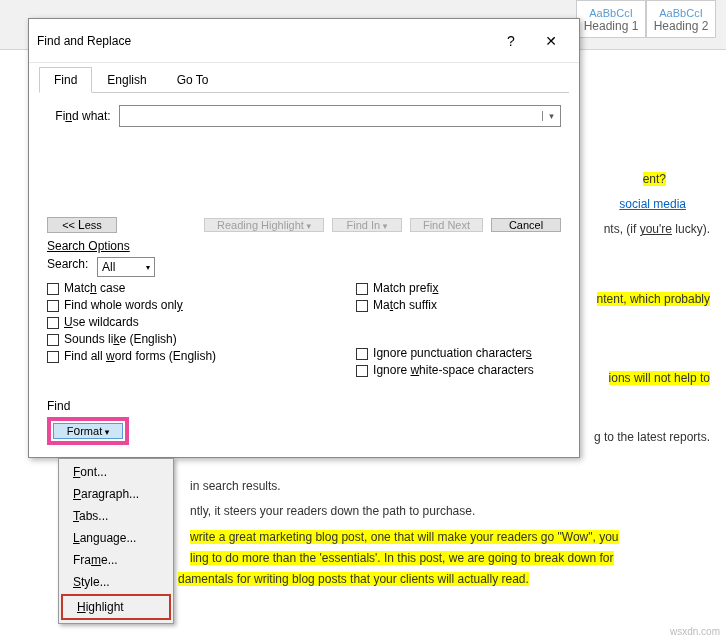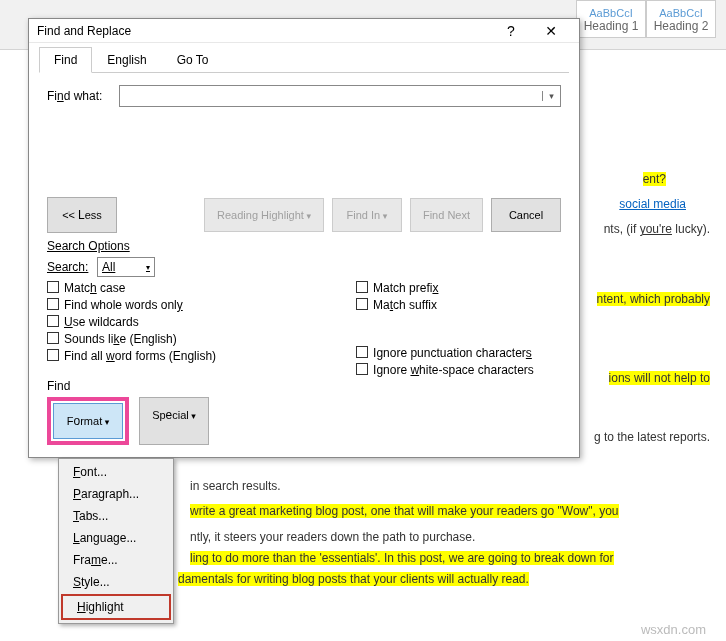--- a/index.html
+++ b/index.html
@@ -10,66 +10,66 @@
     .style-box { width: 70px; height: 38px; border: 1px solid #ccc; background: #fff; font-size: 10px; color: #666; text-align: center; padding-top: 6px; }
     .style-box .preview { color: #5b9bd5; font-size: 11px; }
     .styles-label { position: absolute; right: 40px; top: 38px; font-size: 10px; color: #666; margin-top: 43px; }
     
     .doc-area { position: absolute; top: 50px; left: 0; right: 0; bottom: 0; background: #fff; padding: 20px 20px 20px 100px; font-family: Georgia, serif; font-size: 14px; line-height: 1.6; color: #333; }
     .doc-area p { margin: 6px 0; }
     .hl { background: #ffff00; }
     .link { color: #0563c1; text-decoration: underline; }
     
     .dialog { position: absolute; top: 18px; left: 28px; width: 552px; height: 440px; background: #fff; border: 1px solid #888; box-shadow: 2px 2px 6px rgba(0,0,0,0.3); }
-    .titlebar { height: 24px; background: #fff; border-bottom: 1px solid #e8e8e8; padding: 6px 8px; display: flex; align-items: center; }
+    .titlebar { height: 44px; background: #fff; border-bottom: 1px solid #e8e8e8; padding: 6px 8px; display: flex; align-items: center; }
     .titlebar .title { flex: 1; font-size: 12px; }
     .titlebar .tbtn { width: 40px; text-align: center; font-size: 14px; cursor: default; }
     
     .tabs { display: flex; padding: 4px 10px 0 10px; }
     .tab { padding: 5px 14px; border: 1px solid transparent; cursor: default; }
     .tab.active { border: 1px solid #ccc; border-bottom: 1px solid #fff; background: #fff; }
     .tabline { border-bottom: 1px solid #ccc; margin: -1px 10px 0 10px; }
     
     .form-area { padding: 12px 18px; }
     .row { display: flex; align-items: center; margin-bottom: 6px; }
-    .lbl { width: 72px; text-decoration: underline; text-decoration-color: transparent; }
+    .lbl { width: 72px; text-decoration: underline; text-decoration-color: transparent; text-align: center; }
     .lbl .u { text-decoration: underline; }
     .combo { flex: 1; height: 22px; border: 1px solid #888; background: #fff; display: flex; align-items: center; }
     .combo .arrow { width: 18px; text-align: center; border-left: 1px solid #888; font-size: 9px; color: #555; }
     .combo .val { flex: 1; padding: 0 4px; }
     
     .btn-row { display: flex; gap: 8px; margin: 90px 0 6px 0; align-items: center; }
-    .btn { padding: 10px 12px; border: 1px solid #adadad; background: #e1e1e1; font-size: 11px; min-width: 70px; text-align: center; }
+    .btn { padding: 0 12px; border: 1px solid #adadad; background: #e1e1e1; font-size: 11px; min-width: 70px; text-align: center; }
     .btn.disabled { color: #a0a0a0; background: #e8e8e8; border-color: #ccc; }
     .btn.drop::after { content: " ▾"; font-size: 9px; }
     
     .section-hdr { margin: 6px 0 4px 0; text-decoration: underline; }
-    .opts-row { display: flex; align-items: center; margin: 4px 0; text-decoration: underline; }
+    .opts-row { display: flex; align-items: flex-start; margin: 4px 0; }
     .opts-row .lbl2 { width: 50px; }
     .sel { width: 58px; height: 20px; border: 1px solid #888; display: flex; align-items: center; padding: 0 4px; }
     .sel .arrow { margin-left: auto; font-size: 8px; }
     
     .check-grid { display: flex; gap: 40px; margin-top: 4px; }
     .check-col { display: flex; flex-direction: column; gap: 3px; }
-    .chk { display: flex; align-items: flex-start; gap: 5px; }
+    .chk { display: flex; align-items: flex-end; gap: 5px; }
     .chk .box { width: 12px; height: 12px; border: 1px solid #333; background: #fff; }
     .chk .u { text-decoration: underline; }
     
     .find-section { position: absolute; bottom: 12px; left: 18px; }
     .find-lbl { margin-bottom: 4px; }
     .bottom-btns { display: flex; gap: 10px; }
     
     .format-btn-wrap { border: 4px solid #ec4899; padding: 2px; display: inline-block; }
     
     .dropdown-menu { position: absolute; top: 458px; left: 58px; width: 116px; background: #f0f0f0; border: 1px solid #999; box-shadow: 2px 2px 4px rgba(0,0,0,0.3); padding: 2px 0; z-index: 100; }
     .menu-item { padding: 4px 14px; cursor: default; }
     .menu-item .u { text-decoration: underline; }
     .highlight-box { border: 2px solid #c0392b; margin: 1px 2px; }
     
-    .watermark { position: absolute; right: 20px; bottom: 4px; font-size: 13px; color: #bbb; font-family: Arial; z-index: 200; }
+    .watermark { position: absolute; right: 6px; bottom: 4px; font-size: 10px; color: #bbb; font-family: Arial; z-index: 200; }
   </style>
 </head>
 <body>
 
 <div class="ribbon-bg">
   <div class="styles-group">
     <div class="style-box">
       <div class="preview">AaBbCcI</div>
       <div>Heading 1</div>
     </div>
@@ -82,22 +82,22 @@
 </div>
 
 <div class="doc-area">
   <p style="margin-top:100px;text-align:right;margin-right:40px"><span class="hl">ent?</span></p>
   <p style="text-align:right;margin-right:20px"><span class="link">social media</span></p>
   <p style="text-align:right;margin-right:-4px"><span>nts, (if </span><span style="text-decoration:underline">you're</span><span> lucky).</span></p>
   <p style="text-align:right;margin-right:-4px;margin-top:50px"><span class="hl">ntent, which probably</span></p>
   <p style="text-align:right;margin-right:-4px;margin-top:60px"><span class="hl">ions will not help to</span></p>
   <p style="text-align:right;margin-right:-4px;margin-top:40px"><span>g to the latest reports.</span></p>
   <p style="margin-top:30px;margin-left:90px"><span>in search results.</span></p>
+  <p style="margin-left:90px"><span>ntly, it steers your readers down the path to purchase.</span></p>
   <p style="margin-left:90px"><span class="hl"> write a great marketing blog post, one that will make your readers go "Wow", you</span></p>
-  <p style="margin-left:90px"><span>ntly, it steers your readers down the path to purchase.</span></p>
   <p style="margin-left:90px;margin-top:-4px"><span class="hl">ling to do more than the 'essentials'. In this post, we are going to break down for</span></p>
   <p style="margin-left:78px;margin-top:-4px"><span class="hl">damentals for writing blog posts that your clients will actually read.</span></p>
 </div>
 
 <div class="dialog">
   <div class="titlebar">
     <span class="title">Find and Replace</span>
     <span class="tbtn">?</span>
     <span class="tbtn">✕</span>
   </div>
@@ -180,21 +180,20 @@
       </div>
     </div>
   </div>
 
   <div class="find-section">
     <div class="find-lbl">Find</div>
     <div class="bottom-btns">
       <span class="format-btn-wrap">
         <div class="btn drop" style="background:#cde6f7;border-color:#5b9bd5">F<span class="u">o</span>rmat</div>
       </span>
-      <div class="btn drop">Sp<span class="u">e</span>cial</div>
     </div>
   </div>
 </div>
 
 <div class="dropdown-menu">
   <div class="menu-item"><span class="u">F</span>ont...</div>
   <div class="menu-item"><span class="u">P</span>aragraph...</div>
   <div class="menu-item"><span class="u">T</span>abs...</div>
   <div class="menu-item"><span class="u">L</span>anguage...</div>
   <div class="menu-item">Fra<span class="u">m</span>e...</div>

